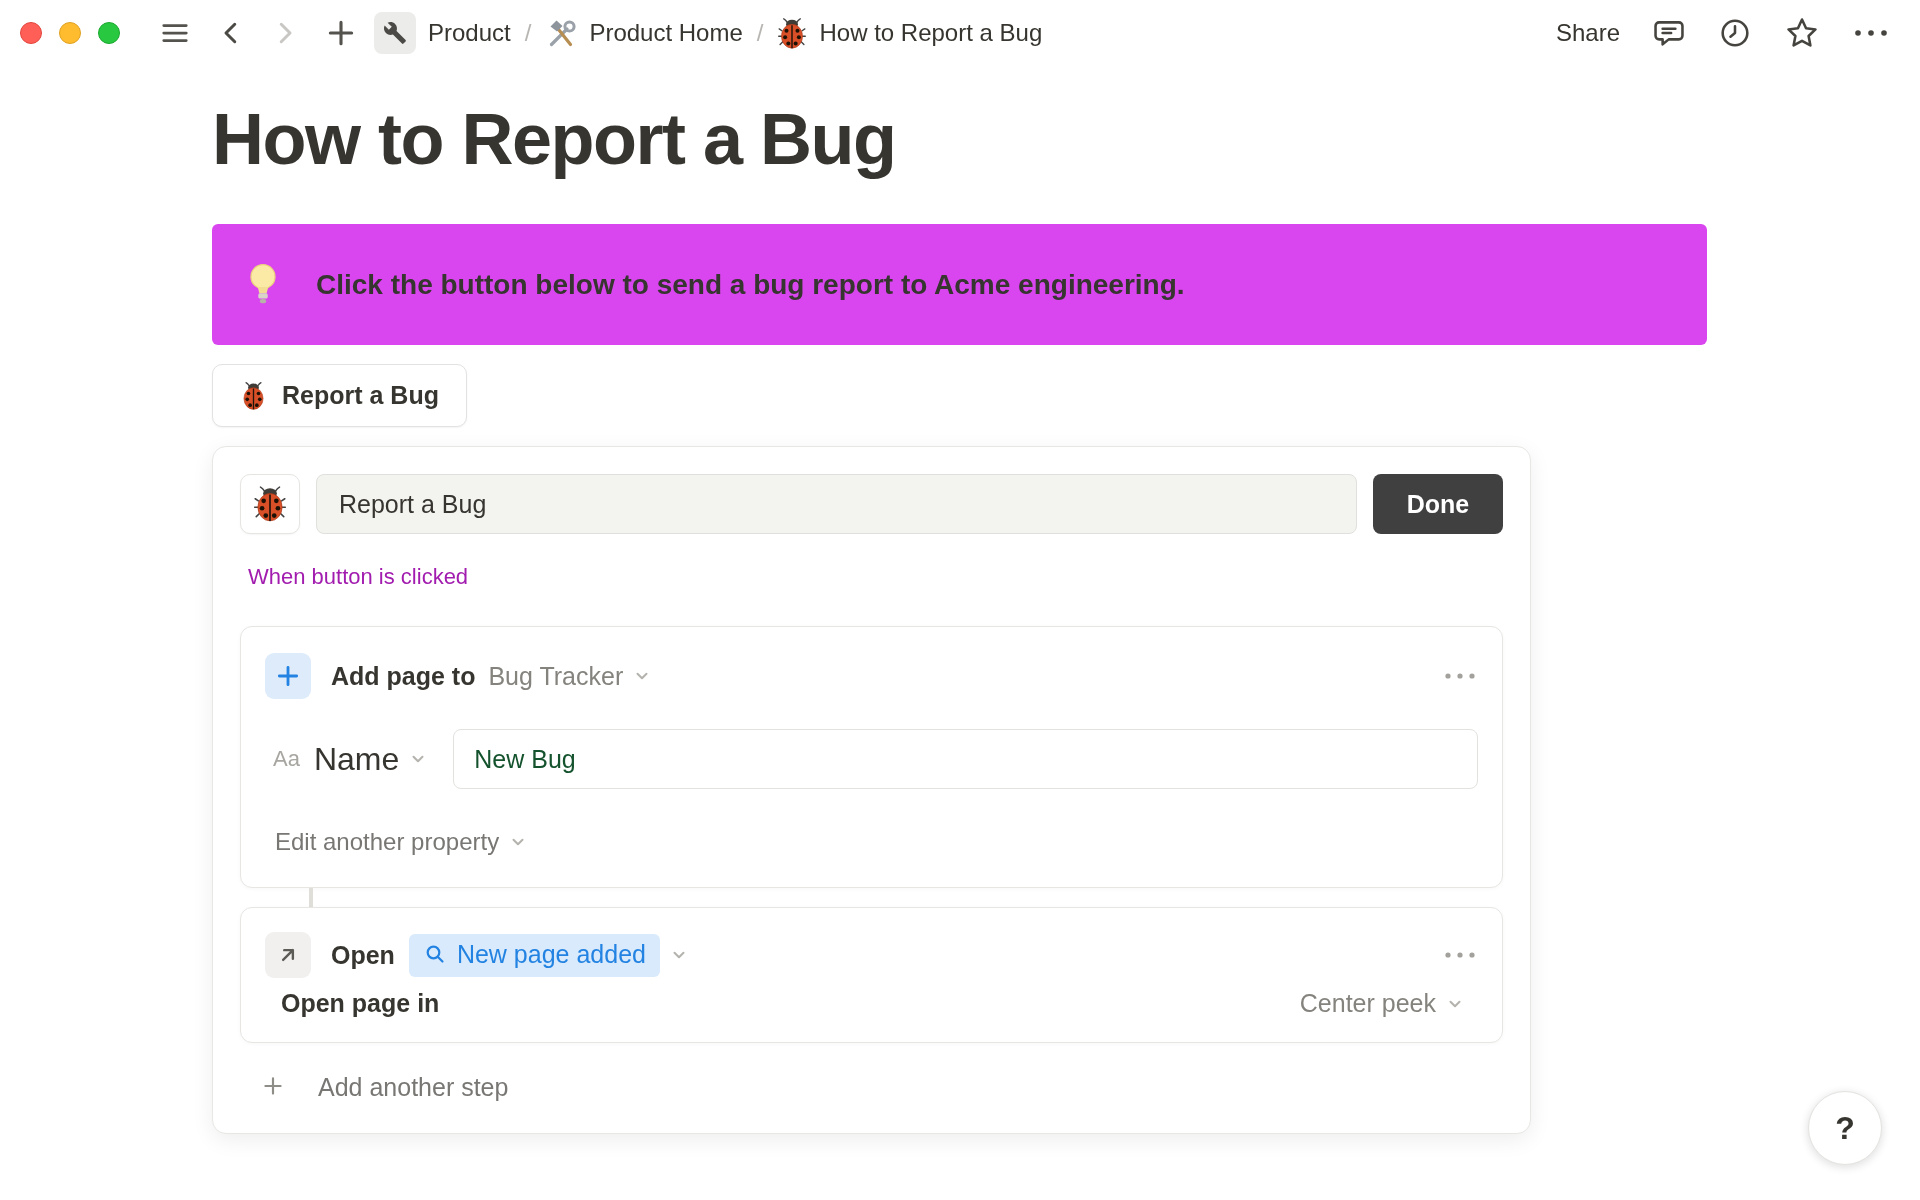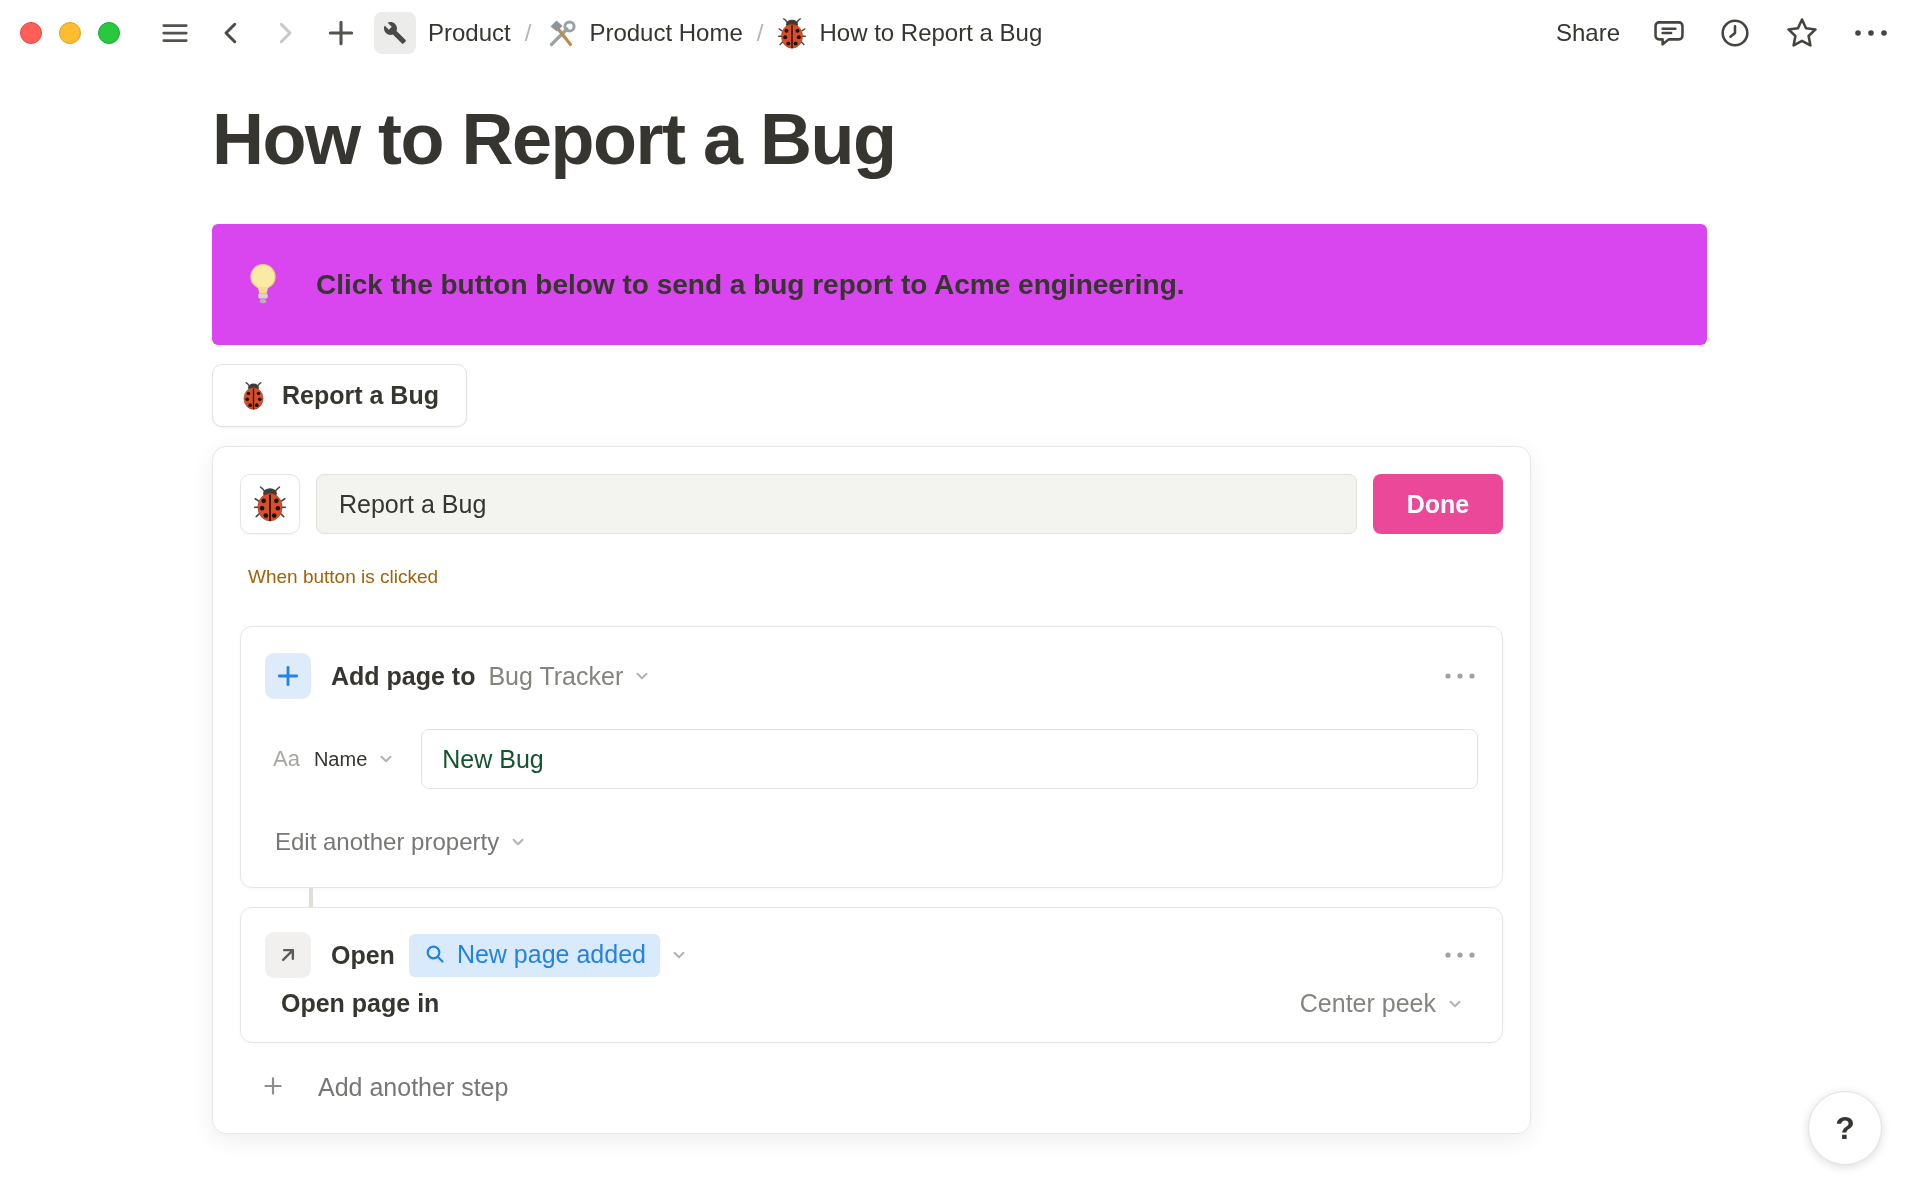--- a/index.html
+++ b/index.html
@@ -40,42 +40,42 @@
   
   .panel { margin-top:19px; width:1319px; background:#fff; border:1px solid #e8e7e4;
     border-radius:14px; padding:27px 27px 26px; box-shadow:0 6px 22px rgba(15,15,15,.07); }
   .editor-header { display:flex; align-items:stretch; gap:16px; height:60px; }
   .emoji-box { flex:0 0 60px; width:60px; border:1px solid #e6e5e2; border-radius:10px;
     display:flex; align-items:center; justify-content:center; box-shadow:0 1px 2px rgba(15,15,15,.04);
     background:#fff; cursor:pointer; }
   .name-input { flex:1; background:#f3f3f0; border:1px solid #e1e0dd; border-radius:8px;
     font-size:25px; color:#37352f; padding:0 22px; outline:none;
     font-family:"Liberation Sans","DejaVu Sans",sans-serif; }
-  .done-btn { flex:0 0 130px; background:#ec4899; border:none; border-radius:8px; color:#fff;
+  .done-btn { flex:0 0 130px; background:#404040; border:none; border-radius:8px; color:#fff;
     font-size:25px; font-weight:700; cursor:pointer;
     font-family:"Liberation Sans","DejaVu Sans",sans-serif; }
-  .trigger-label { margin:28px 0 0 8px; font-size:19px; line-height:30px; color:#a16207; }
+  .trigger-label { margin:28px 0 0 8px; font-size:22px; line-height:30px; color:#a21caf; }
 
   .step-card { border:1px solid #e7e6e3; border-radius:12px; background:#fff;
     box-shadow:0 1px 4px rgba(15,15,15,.03); }
   .card-1 { margin-top:34px; padding:26px 24px 30px; }
   .card-2 { padding:24px 24px 24px; }
   .step-head { display:flex; align-items:center; }
   .icon-box { width:46px; height:46px; border-radius:9px; display:flex; align-items:center;
     justify-content:center; flex:0 0 46px; }
   .icon-box.blue { background:#ddebfb; }
   .icon-box.gray { background:#f1f0ee; }
   .step-action { margin-left:20px; font-size:25px; font-weight:600; color:#37352f; }
   .step-target { margin-left:13px; font-size:25px; color:#85837d; cursor:pointer; }
   .chev { margin-left:10px; display:flex; align-items:center; cursor:pointer; }
   .more-btn { margin-left:auto; display:flex; align-items:center; cursor:pointer; background:none; border:none; }
 
   .prop-row { margin-top:30px; display:flex; align-items:center; height:60px; }
   .aa-label { margin-left:8px; font-size:22px; color:#a8a6a1; }
-  .prop-name { margin-left:14px; font-size:20px; color:#37352f; cursor:pointer;text-align:right; }
+  .prop-name { margin-left:14px; font-size:32px; color:#37352f; cursor:pointer;text-align:right; }
   .prop-input { margin-left:26px; flex:1; height:60px; border:1px solid #e3e2df; border-radius:8px;
     font-size:25px; color:#14532d; padding:16px 20px; outline:none; background:#fff;
     font-family:"Liberation Sans","DejaVu Sans",sans-serif; }
   .edit-another { margin:38px 0 0 10px; display:flex; align-items:center; gap:10px;
     font-size:24px; color:#787774; line-height:30px; cursor:pointer; }
 
   .connector { width:4px; height:19px; background:#e0ded9; margin-left:69px; }
 
   .target-pill { margin-left:14px; display:flex; align-items:center; gap:10px; background:#d9eafc;
     border-radius:6px; padding:6px 14px 8px; cursor:pointer; }

